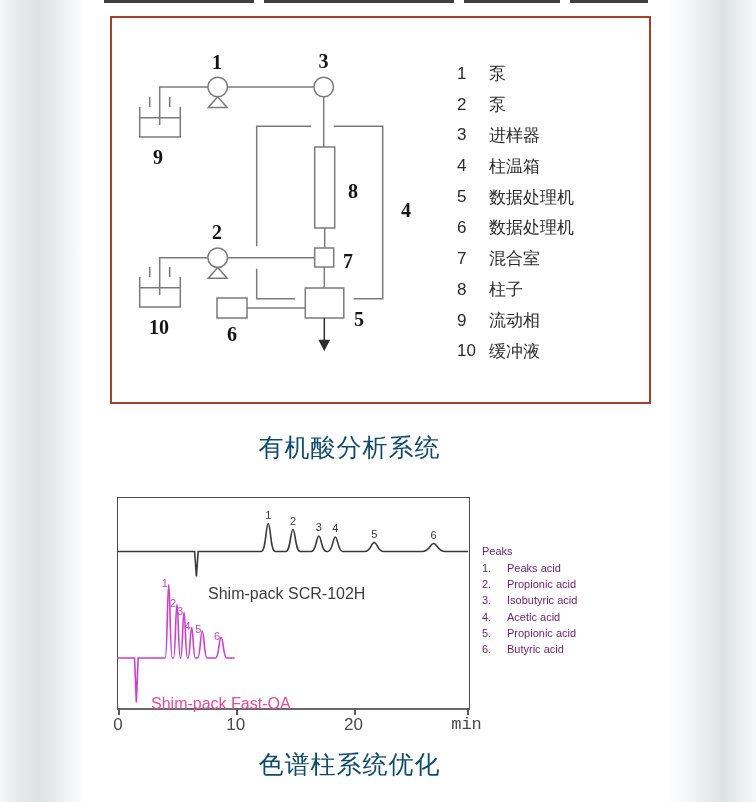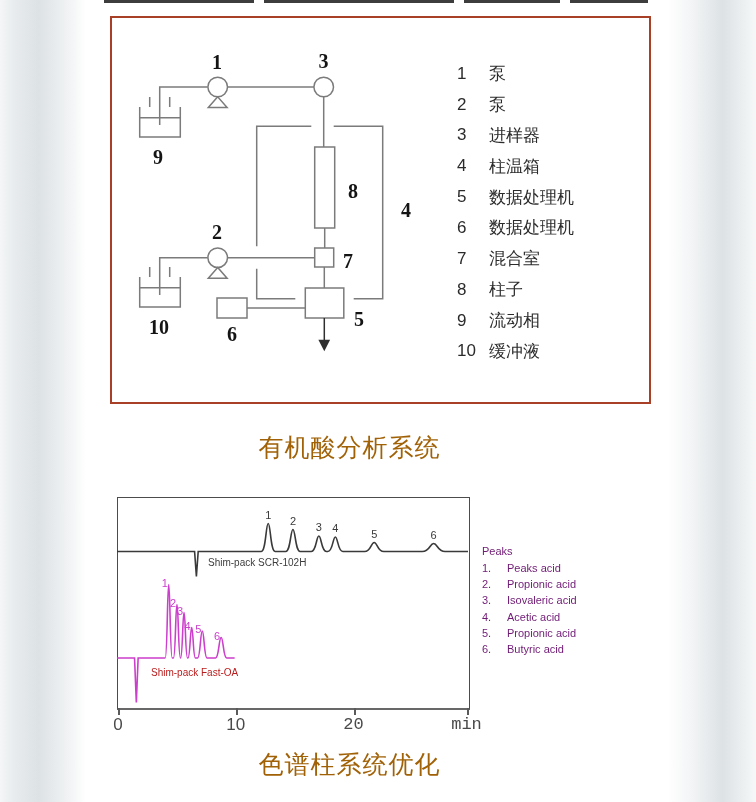--- a/index.html
+++ b/index.html
@@ -11,30 +11,30 @@
   #shade-left{left:0;width:86px;background:linear-gradient(90deg,#f4f6f7 0%,#e7ebed 18%,#dde2e5 45%,#f1f3f4 80%,#ffffff 100%);}
   #shade-right{left:668px;width:88px;background:linear-gradient(90deg,#ffffff 0%,#f2f4f5 28%,#dde2e5 62%,#eef1f2 88%,#f6f8f8 100%);}
   .topline{position:absolute;top:0;height:3px;background:#3d3d3d;}
   
   #diagram-box{position:absolute;left:110px;top:16px;width:537px;height:384px;border:2px solid #a84028;background:#fff;}
   #diagram-svg{position:absolute;left:0;top:0;}
   .dlabel{position:absolute;transform:translate(-50%,-50%);font-family:"Liberation Serif","DejaVu Serif",serif;font-weight:700;font-size:20px;color:#141414;white-space:nowrap;}
   .legend-row{position:absolute;left:345px;height:24px;display:flex;align-items:center;font-size:17px;color:#2b2b2b;white-space:nowrap;}
   .legend-num{display:inline-block;width:32px;}
   
-  .section-title{position:absolute;left:0;width:699px;text-align:center;font-size:25px;color:#a16207;letter-spacing:1px;}
+  .section-title{position:absolute;left:0;width:699px;text-align:center;font-size:25px;color:#0c4a6e;letter-spacing:1px;}
   #title-system{top:431px;}
   #title-optimization{top:748px;}
   
   #chart-box{position:absolute;left:117px;top:497px;width:351px;height:210px;border:1.4px solid #4c4c4c;border-bottom:2.6px solid #686868;background:#fff;}
   #trace-svg{position:absolute;left:-1px;top:-1px;}
   .pklabel{position:absolute;width:16px;text-align:center;transform:translate(-8px,-7px);font-size:11px;line-height:13px;}
-  .tracename{position:absolute;font-size:10px;white-space:nowrap;}
+  .tracename{position:absolute;font-size:16px;white-space:nowrap;margin-top:28px;}
   #trace-name-0{left:90px;top:59px;color:#3d3d3d;}
-  #trace-name-1{left:33px;top:169px;color:#b91c1c;}
+  #trace-name-1{left:33px;top:169px;color:#ec4899;}
   .xtick{position:absolute;top:708px;width:2px;height:7px;background:#5a5a5a;}
   .xticklabel{position:absolute;top:715px;width:50px;text-align:center;transform:translateX(-25px);font-size:17px;color:#4a4a4a;}
   
   #peaks-legend{position:absolute;left:482px;top:543px;font-size:11px;color:#701a75;}
   #peaks-legend .pl-title{line-height:17px;}
   .pl-row{line-height:16.2px;white-space:nowrap;}
   .pl-num{display:inline-block;width:25px;}
 </style>
 </head>
 <body>
@@ -166,30 +166,30 @@
       <span class="pklabel" style="color: rgb(204, 62, 204); left: 99.12px; top: 138.5px;">6</span>
     </div>
 </div>
 
 <div id="x-axis">
     <div class="xtick" style="left: 118px;"></div>
     <div class="xticklabel" style="left: 118px;">0</div>
     <div class="xtick" style="left: 235.75px;"></div>
     <div class="xticklabel" style="left: 235.75px;">10</div>
     <div class="xtick" style="left: 353.5px;"></div>
-    <div class="xticklabel" style="left: 353.5px; font-family: Liberation Mono, monospace;">20</div>
+    <div class="xticklabel" style="left: 353.5px;">20</div>
     <div class="xtick" style="left: 466.5px;"></div>
     <div class="xticklabel" style="left: 466.5px; font-family: Liberation Mono, monospace;">min</div>
   </div>
 
 <div id="peaks-legend">
   <div class="pl-title">Peaks</div>
   <div id="peaks-legend-rows">
       <div class="pl-row"><span class="pl-num">1.</span><span>Peaks acid</span></div>
       <div class="pl-row"><span class="pl-num">2.</span><span>Propionic acid</span></div>
-      <div class="pl-row"><span class="pl-num">3.</span><span>Isovaleric acid</span></div>
+      <div class="pl-row"><span class="pl-num">3.</span><span>Isobutyric acid</span></div>
       <div class="pl-row"><span class="pl-num">4.</span><span>Acetic acid</span></div>
       <div class="pl-row"><span class="pl-num">5.</span><span>Propionic acid</span></div>
       <div class="pl-row"><span class="pl-num">6.</span><span>Butyric acid</span></div>
     </div>
 </div>
 
 <div class="section-title" id="title-optimization">色谱柱系统优化</div>
 
 </body></html>

